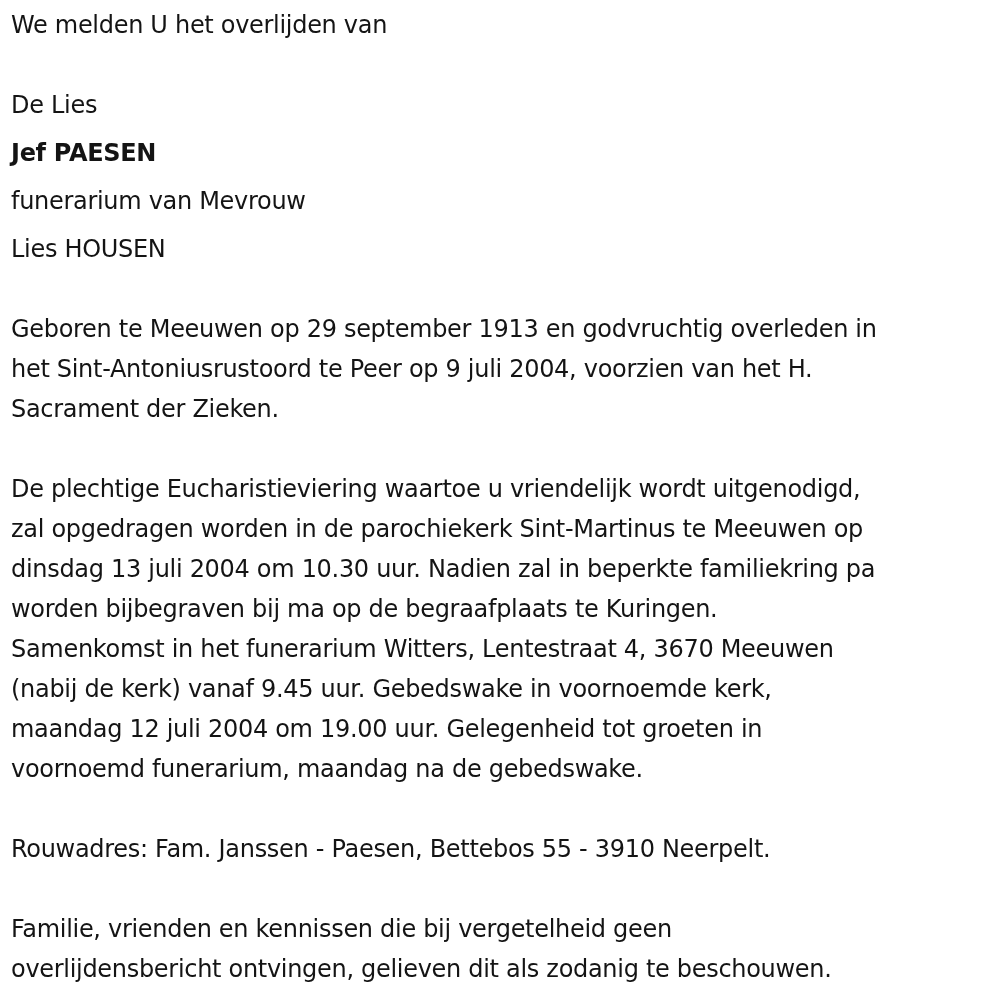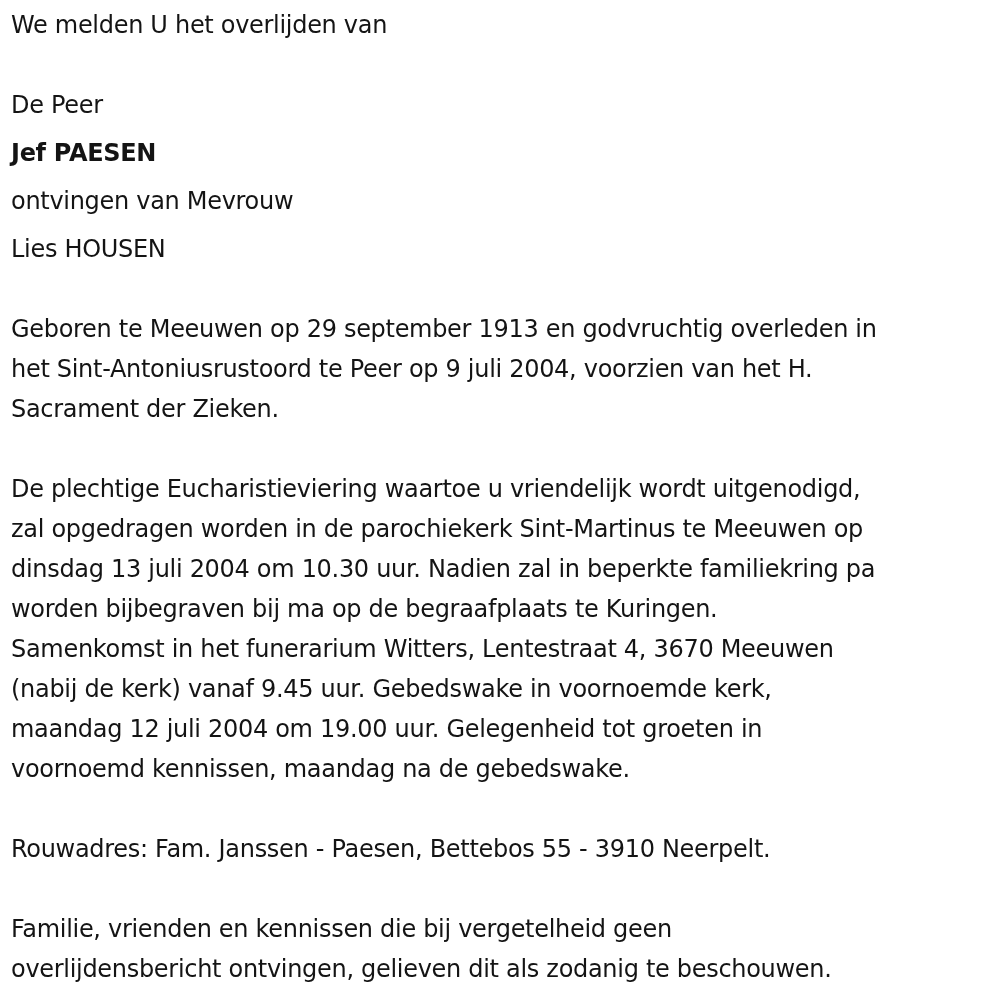--- a/index.html
+++ b/index.html
@@ -16,35 +16,35 @@
       line-height: 30px; height: 30px;
     }
     .bold { font-weight: bold; }
   </style>
 </head>
 <body>
 
 <div class="doc">
   <div class="line" style="top:10px">We melden U het overlijden van</div>
 
-  <div class="line" style="top:90px">De Peer</div>
+  <div class="line" style="top:90px">De Lies</div>
   <div class="line bold" style="top:138px">Jef PAESEN</div>
-  <div class="line" style="top:186px">ontvingen van Mevrouw</div>
+  <div class="line" style="top:186px">funerarium van Mevrouw</div>
   <div class="line" style="top:234px">Lies HOUSEN</div>
 
   <div class="line" style="top:314px">Geboren te Meeuwen op 29 september 1913 en godvruchtig overleden in</div>
   <div class="line" style="top:354px">het Sint-Antoniusrustoord te Peer op 9 juli 2004, voorzien van het H.</div>
   <div class="line" style="top:394px">Sacrament der Zieken.</div>
 
   <div class="line" style="top:514px">zal opgedragen worden in de parochiekerk Sint-Martinus te Meeuwen op</div>
   <div class="line" style="top:474px">De plechtige Eucharistieviering waartoe u vriendelijk wordt uitgenodigd,</div>
   <div class="line" style="top:554px">dinsdag 13 juli 2004 om 10.30 uur. Nadien zal in beperkte familiekring pa</div>
   <div class="line" style="top:594px">worden bijbegraven bij ma op de begraafplaats te Kuringen.</div>
   <div class="line" style="top:634px">Samenkomst in het funerarium Witters, Lentestraat 4, 3670 Meeuwen</div>
   <div class="line" style="top:674px">(nabij de kerk) vanaf 9.45 uur. Gebedswake in voornoemde kerk,</div>
   <div class="line" style="top:714px">maandag 12 juli 2004 om 19.00 uur. Gelegenheid tot groeten in</div>
-  <div class="line" style="top:754px">voornoemd kennissen, maandag na de gebedswake.</div>
+  <div class="line" style="top:754px">voornoemd funerarium, maandag na de gebedswake.</div>
 
   <div class="line" style="top:834px">Rouwadres: Fam. Janssen - Paesen, Bettebos 55 - 3910 Neerpelt.</div>
 
   <div class="line" style="top:914px">Familie, vrienden en kennissen die bij vergetelheid geen</div>
   <div class="line" style="top:954px">overlijdensbericht ontvingen, gelieven dit als zodanig te beschouwen.</div>
 </div>
 
 </body></html>

